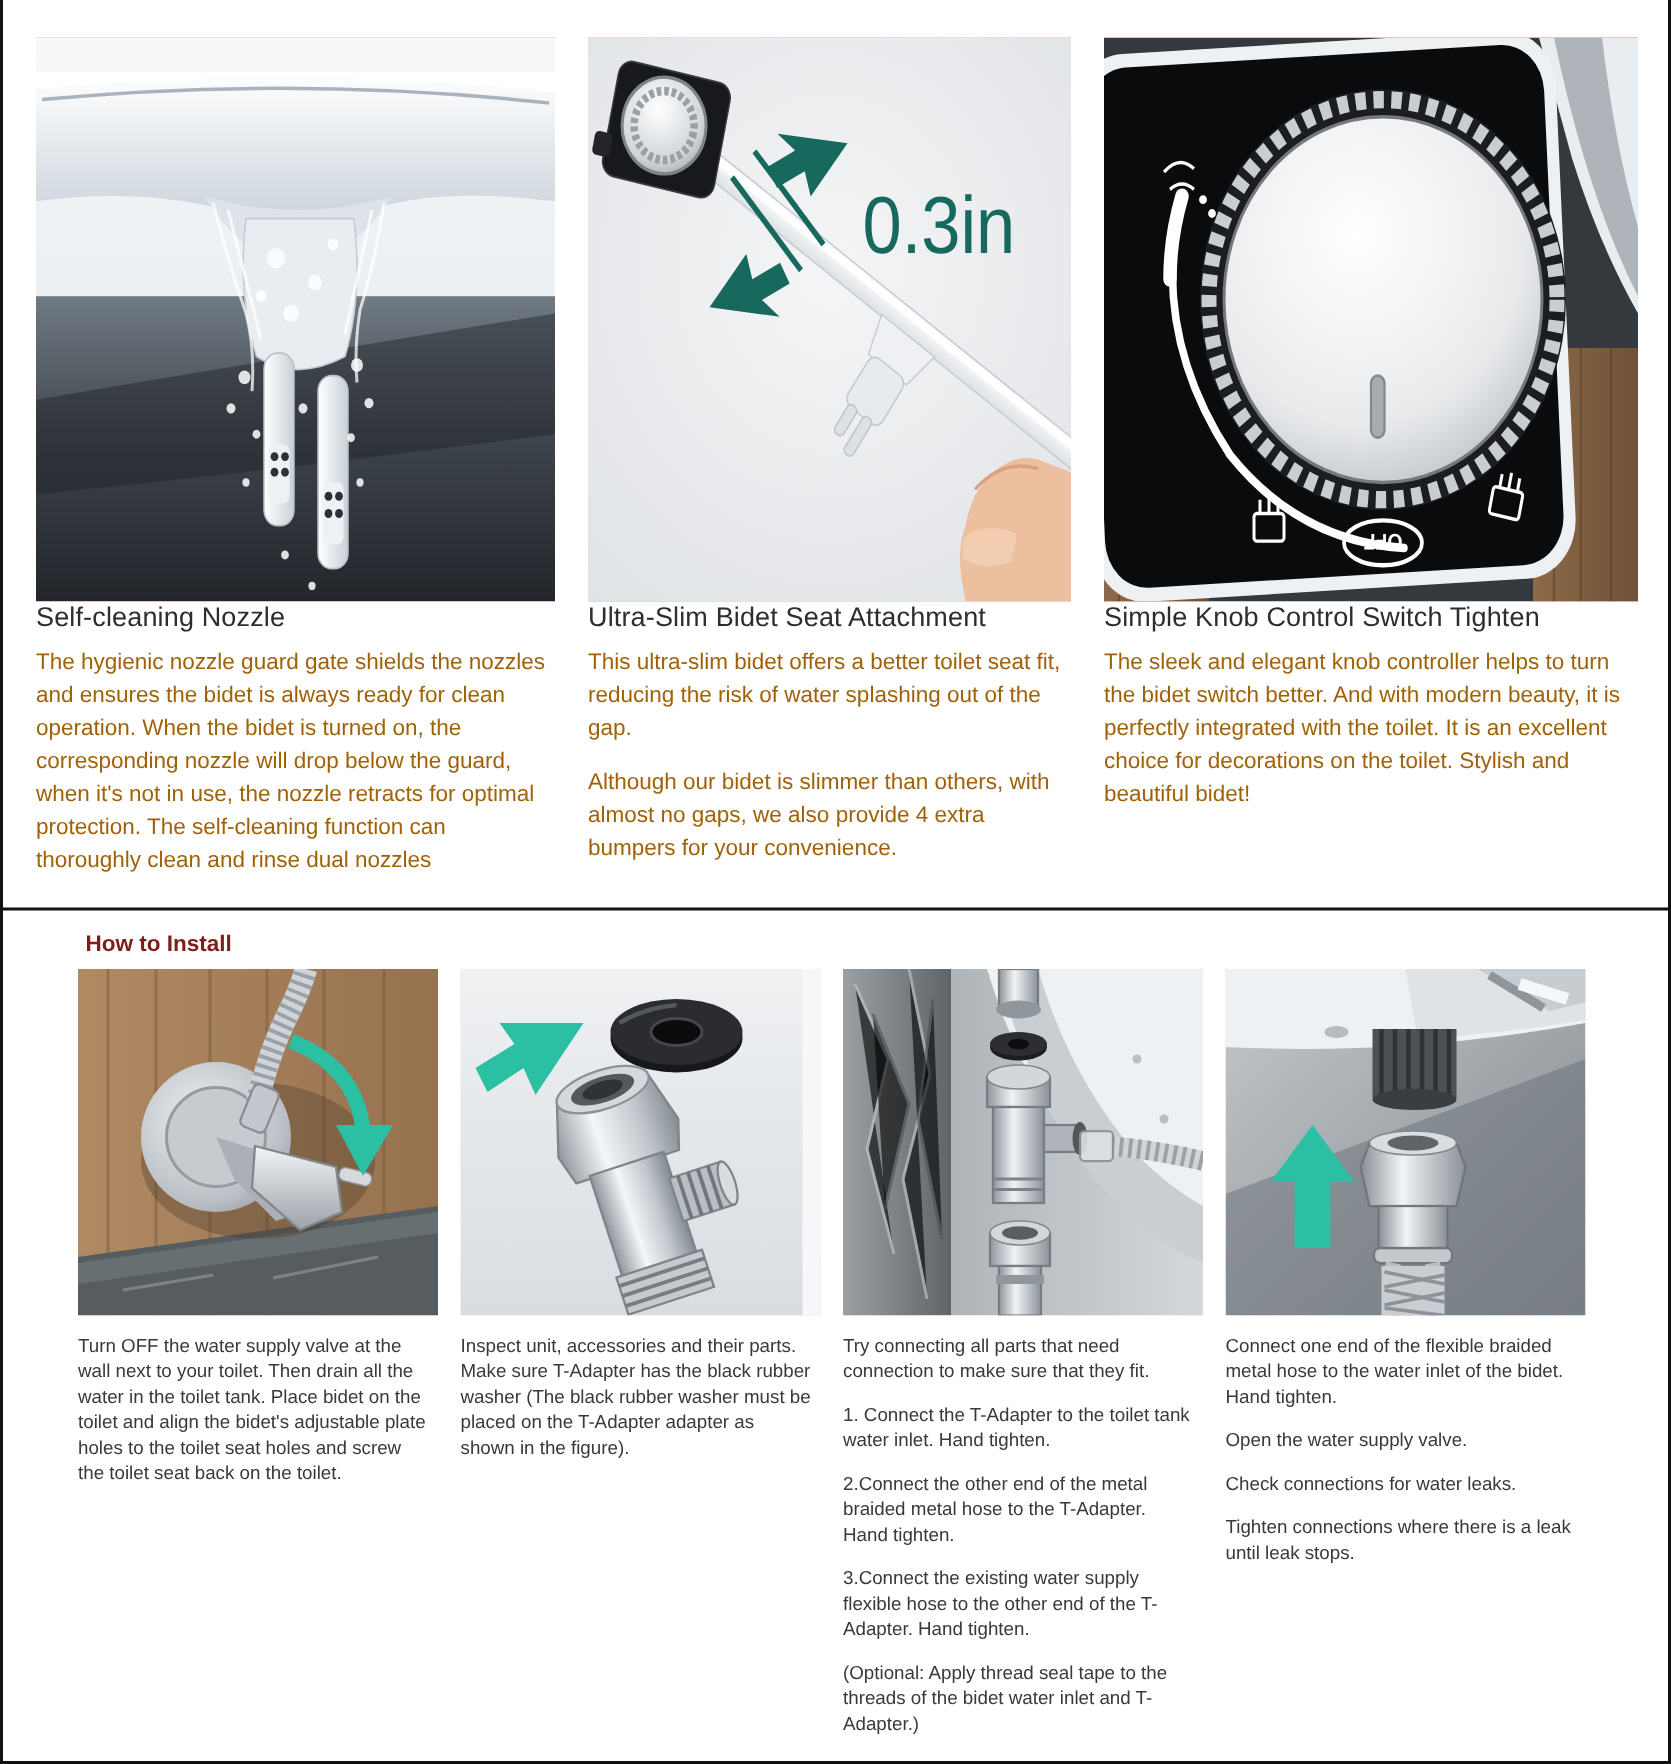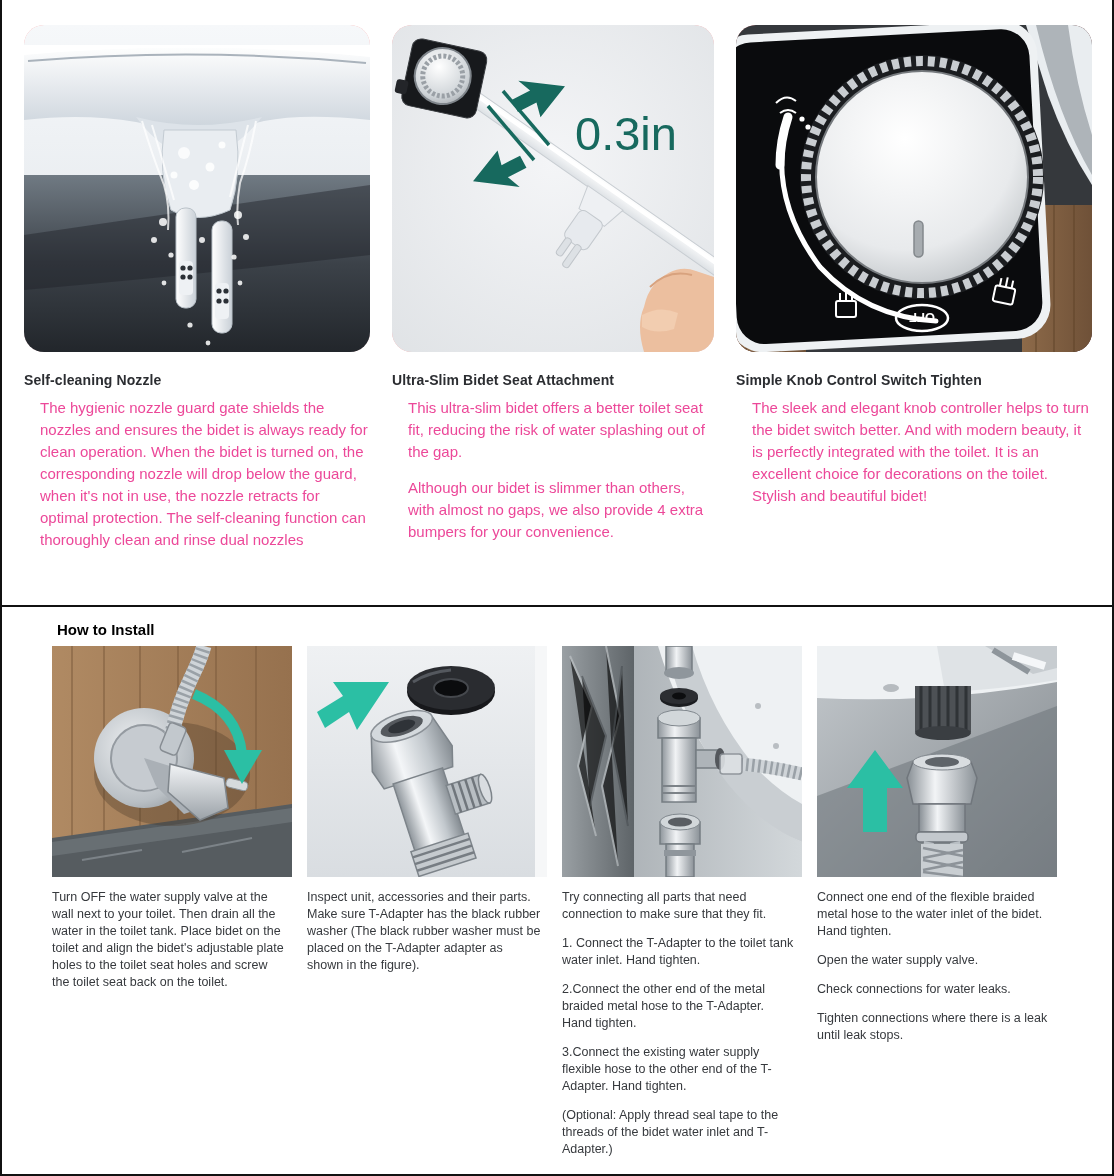--- a/index.html
+++ b/index.html
@@ -22,50 +22,47 @@
   .features {
     display:grid;
     grid-template-columns: 346px 322px 356px;
     column-gap:0;
     justify-content:space-between;
     padding:25px 20px 0 22px;
     height:605px;
   }
   .feature { display:flex; flex-direction:column; }
   .feature-image {
-    width:100%; height:327px;
+    width:100%; height:376px;
     overflow:hidden;
     background:#fca5a5;
-    border-radius:20px;
   }
   .feature-image svg { display:block; width:100%; height:100%; }
   .feature-title {
-    font-size:14px;
-    font-weight:700;
+    font-size:18px;
+    font-weight:400;
     color:#2b2d31;
-    margin-top:20px;
     letter-spacing:.1px;
   }
   .feature-body {
     font-size:15px;
     line-height:22px;
-    color:#ec4899;
+    color:#a16207;
     margin-top:9px;
-    margin-left:16px;
   }
   .feature-body + .feature-body { margin-top:14px; }
 
   .divider { border-top:2px solid #111; width:100%; }
 
   
   .install { padding:14px 0 0 0; }
   .install-heading {
     font-size:15px;
     font-weight:700;
-    color:#000000;
+    color:#7f1d1d;
     margin-left:55px;
   }
   .install-grid {
     display:grid;
     grid-template-columns: repeat(4, 240px);
     column-gap:15px;
     padding:0 49px 0 50px;
     margin-top:8px;
   }
   .step { display:flex; flex-direction:column; }

